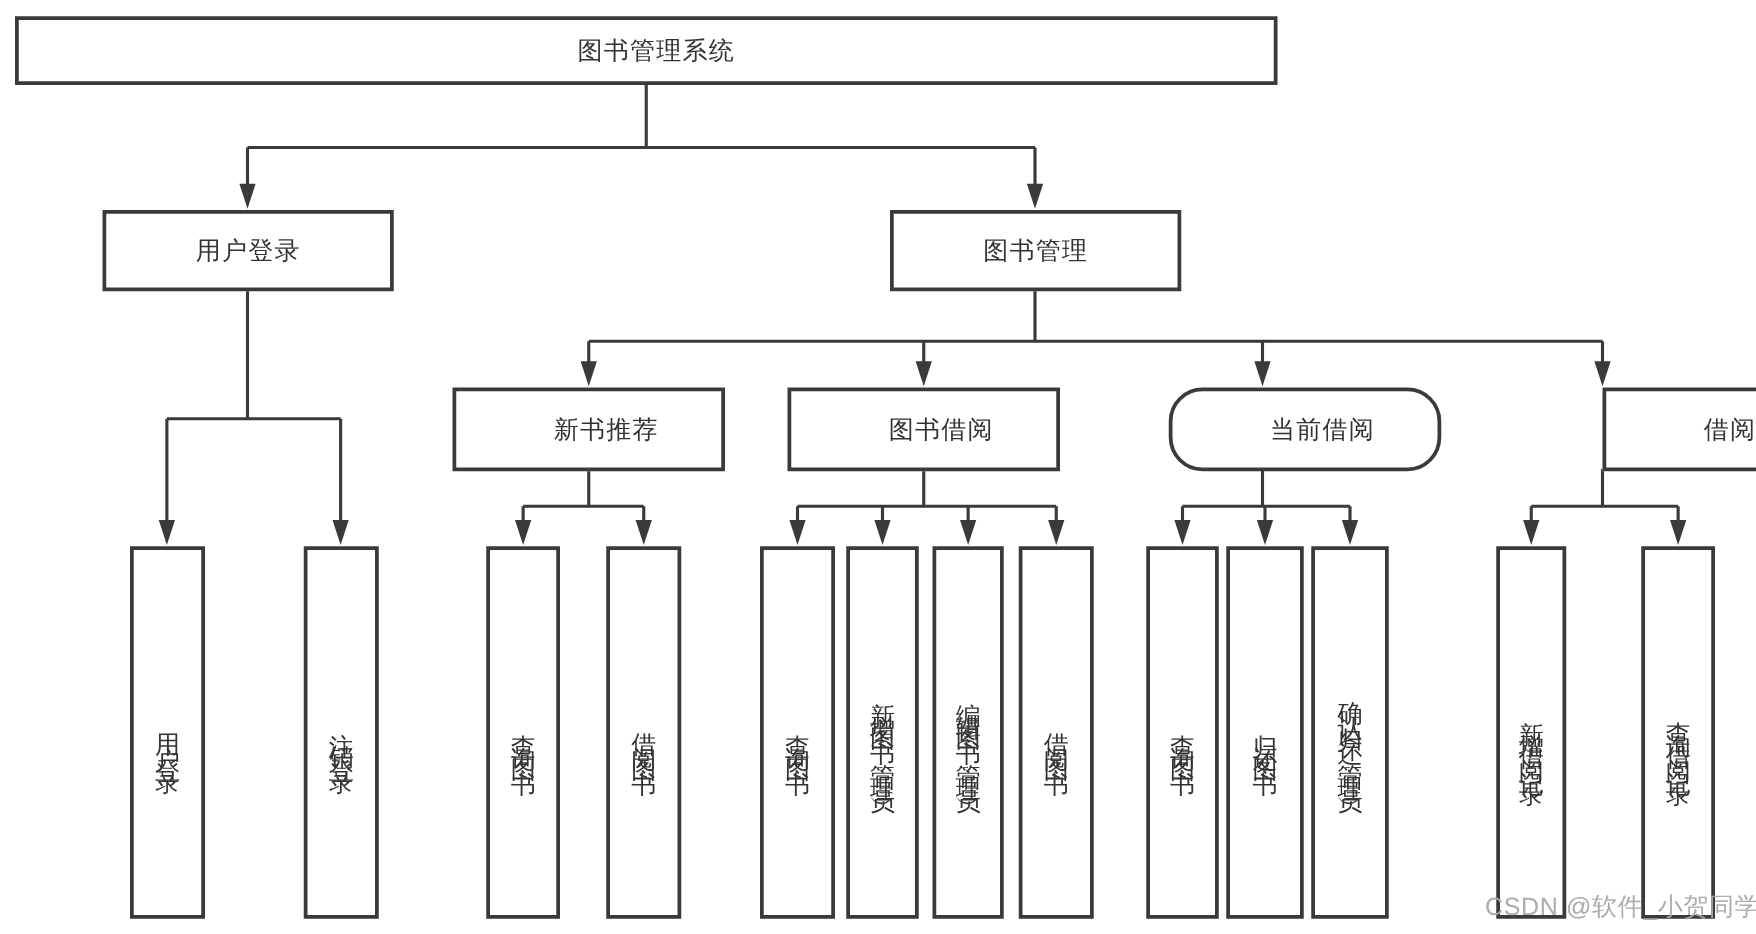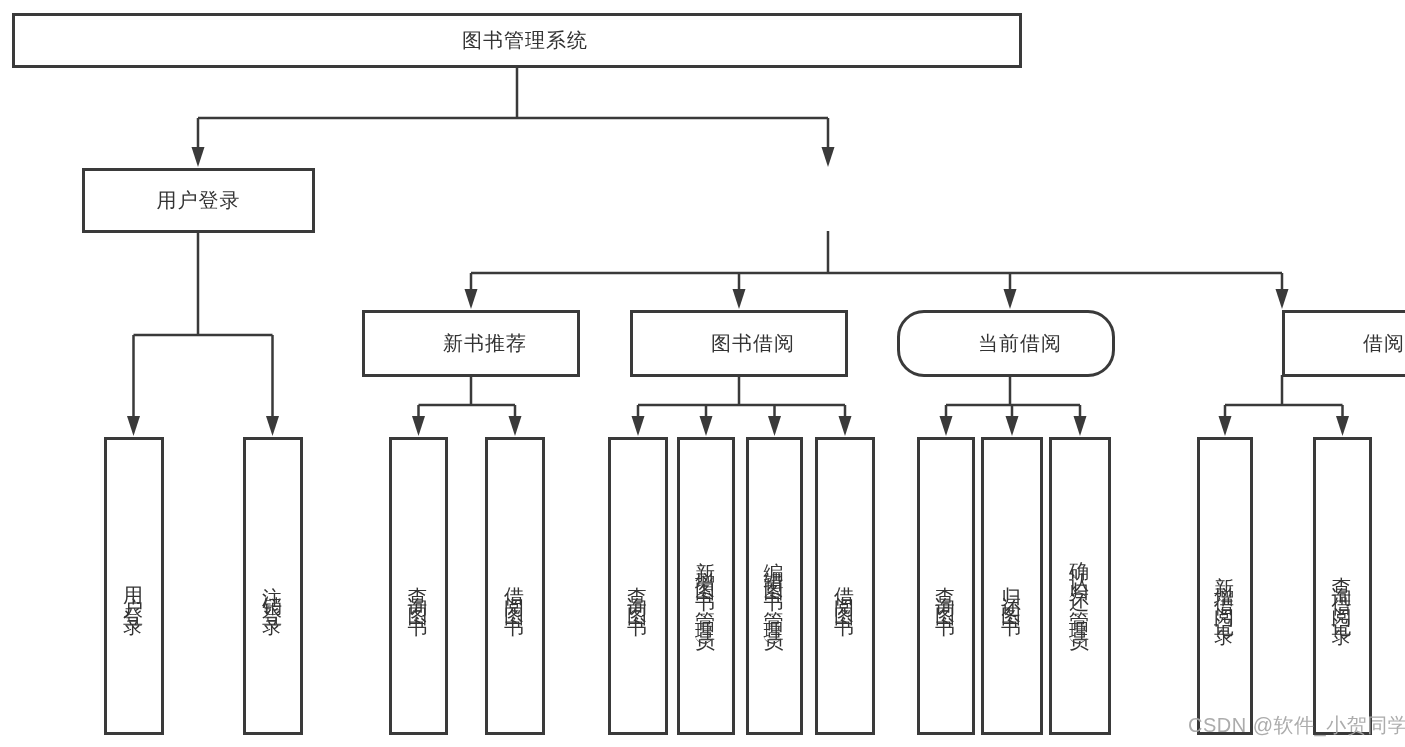--- a/index.html
+++ b/index.html
@@ -90,28 +90,31 @@
     </g>
   </svg>
 
   <div class="node root node-h">
     <span>图书管理系统</span>
   </div>
 
   <div class="node lvl2 node-h" style="left:82px;">
     <span>用户登录</span>
   </div>
+  <div class="node lvl2 node-h" style="left:712px;">
+    <span>图书管理</span>
+  </div>
 
   <div class="node lvl3 node-h" style="left:362px;">
     <span>新书推荐</span>
   </div>
   <div class="node lvl3 node-h" style="left:630px;align-items:center;">
     <span>图书借阅</span>
   </div>
-  <div class="node lvl3 node-h" style="left:897px;border-radius:27px;">
+  <div class="node lvl3 node-h" style="left:935px;border-radius:27px;">
     <span>当前借阅</span>
   </div>
   <div class="node lvl3 node-h" style="left:1238px;margin-left:44px;">
     <span>借阅记录</span>
   </div>
 
   <div class="node leaf" style="left:104px;width:60px;">
     <span class="vtext">用户登录</span>
   </div>
   <div class="node leaf" style="left:243px;width:60px;">

